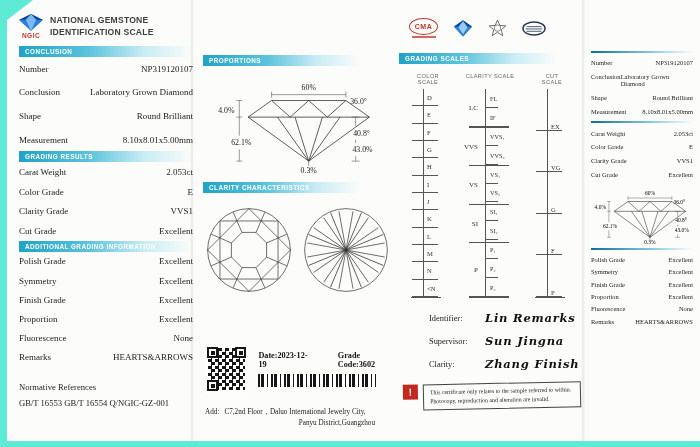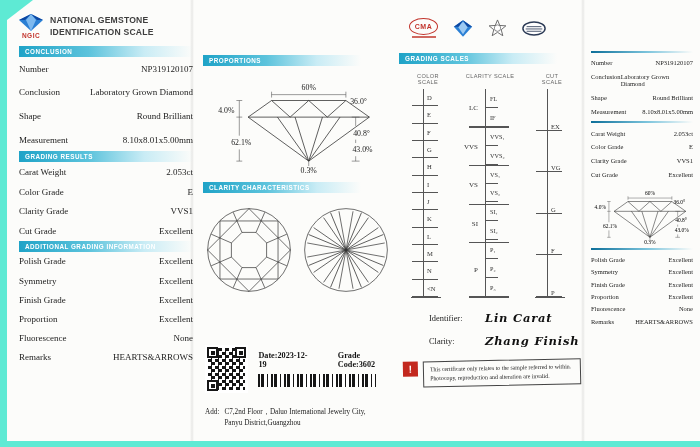--- a/index.html
+++ b/index.html
@@ -40,21 +40,21 @@
   .foot-top{display:flex;gap:10px;align-items:flex-start;}
   .qr{position:relative;width:42px;height:42px;border:3px solid #fff;
       background:repeating-conic-gradient(#161616 0% 25%,#fff 0% 50%) 0 0/7px 7px;}
   .f{position:absolute;width:11px;height:11px;border:2px solid #161616;background:#fff;box-sizing:border-box;}
   .f::after{content:"";position:absolute;inset:1.5px;background:#161616;}
   .f1{left:-1px;top:-1px}.f2{right:-1px;top:-1px}.f3{left:-1px;bottom:-1px}
   .dq-row{display:flex;gap:30px;font-size:8.2px;color:#141414;margin-top:6px;font-weight:bold;}
   .barcode{margin-top:5px;width:118px;height:13px;
     background:repeating-linear-gradient(90deg,#161616 0 2px,#fff 2px 3px,#161616 3px 6px,#fff 6px 9px,#161616 9px 10px,#fff 10px 13px);}
   .addr{display:flex;gap:5px;margin-top:14px;font-size:7.2px;color:#222;line-height:1.5;}
-  .addr .l2{padding-right:16px;}
+  .addr .l2{text-align:right;padding-right:16px;}
   
   .marks{display:flex;align-items:center;gap:15px;height:32px;padding-left:10px;margin-bottom:9px;}
   .cma{width:27px;height:15px;border:1.4px solid #c2342c;border-radius:50%;display:flex;align-items:center;justify-content:center;
        font-family:"Liberation Sans",sans-serif;font-size:7px;font-weight:bold;color:#c2342c;letter-spacing:.5px;}
   .cma-wrap{display:flex;flex-direction:column;align-items:center;gap:1px;}
   .cma-sub{width:24px;height:1.6px;background:#d0685f;}
   
   .scale-heads{display:flex;justify-content:space-between;padding:0 12px;margin:9px 0 4px;}
   .shead{font-family:"Liberation Sans",sans-serif;font-size:5.6px;letter-spacing:.4px;color:#666;text-align:center;}
   .sh1,.sh3{width:34px;} .sh2{width:58px;}
@@ -195,20 +195,24 @@
             <span class="lbl">Fluorescence</span>
             <span class="val">None</span>
           </div>
 
           <div class="row">
             <span class="lbl">Remarks</span>
             <span class="val">HEARTS&amp;ARROWS</span>
           </div>
         </div>
 
+      <div class="normative">
+        <div>Normative References</div>
+        <div>GB/T 16553  GB/T 16554  Q/NGIC-GZ-001</div>
+      </div>
     </div>
 
     <div class="col col-mid">
       <div class="sec-bar" style="width:152px">PROPORTIONS</div>
 
       <svg class="prop-svg" width="176" height="103" viewBox="0 0 180 105">
         <g stroke="#333" stroke-width="0.8" fill="none">
           <path d="M64,30 H140 M40,47 L64,30 M140,30 L164,47 M40,47 H164"></path>
           <path d="M64,30 L83,47 L102,30 L121,47 L140,30"></path>
           <path d="M40,47 L102,92 L164,47 M70,47 L102,92 M134,47 L102,92 M88,47 L102,92 M116,47 L102,92"></path>
@@ -477,23 +481,27 @@
                 <span class="cl">P</span>
               </div>
             </div>
         </div>
       </div>
 
       <div class="sigs">
 
           <div class="sig-row">
             <span class="sig-lbl">Identifier:</span>
-            <span class="sig-name">Lin Carat</span>
-          </div>
-
+            <span class="sig-name">Lin Remarks</span>
+          </div>
+
+          <div class="sig-row">
+            <span class="sig-lbl">Supervisor:</span>
+            <span class="sig-name">Sun Jingna</span>
+          </div>
 
           <div class="sig-row">
             <span class="sig-lbl">Clarity:</span>
             <span class="sig-name">Zhang Finish</span>
           </div>
         </div>
 
       <div class="warning">
         <div class="warn-ic">!</div>
         <div class="warn-box">This certificate only relates to the sample referred to within. Photocopy, reproduction and alteration are invalid.</div>

